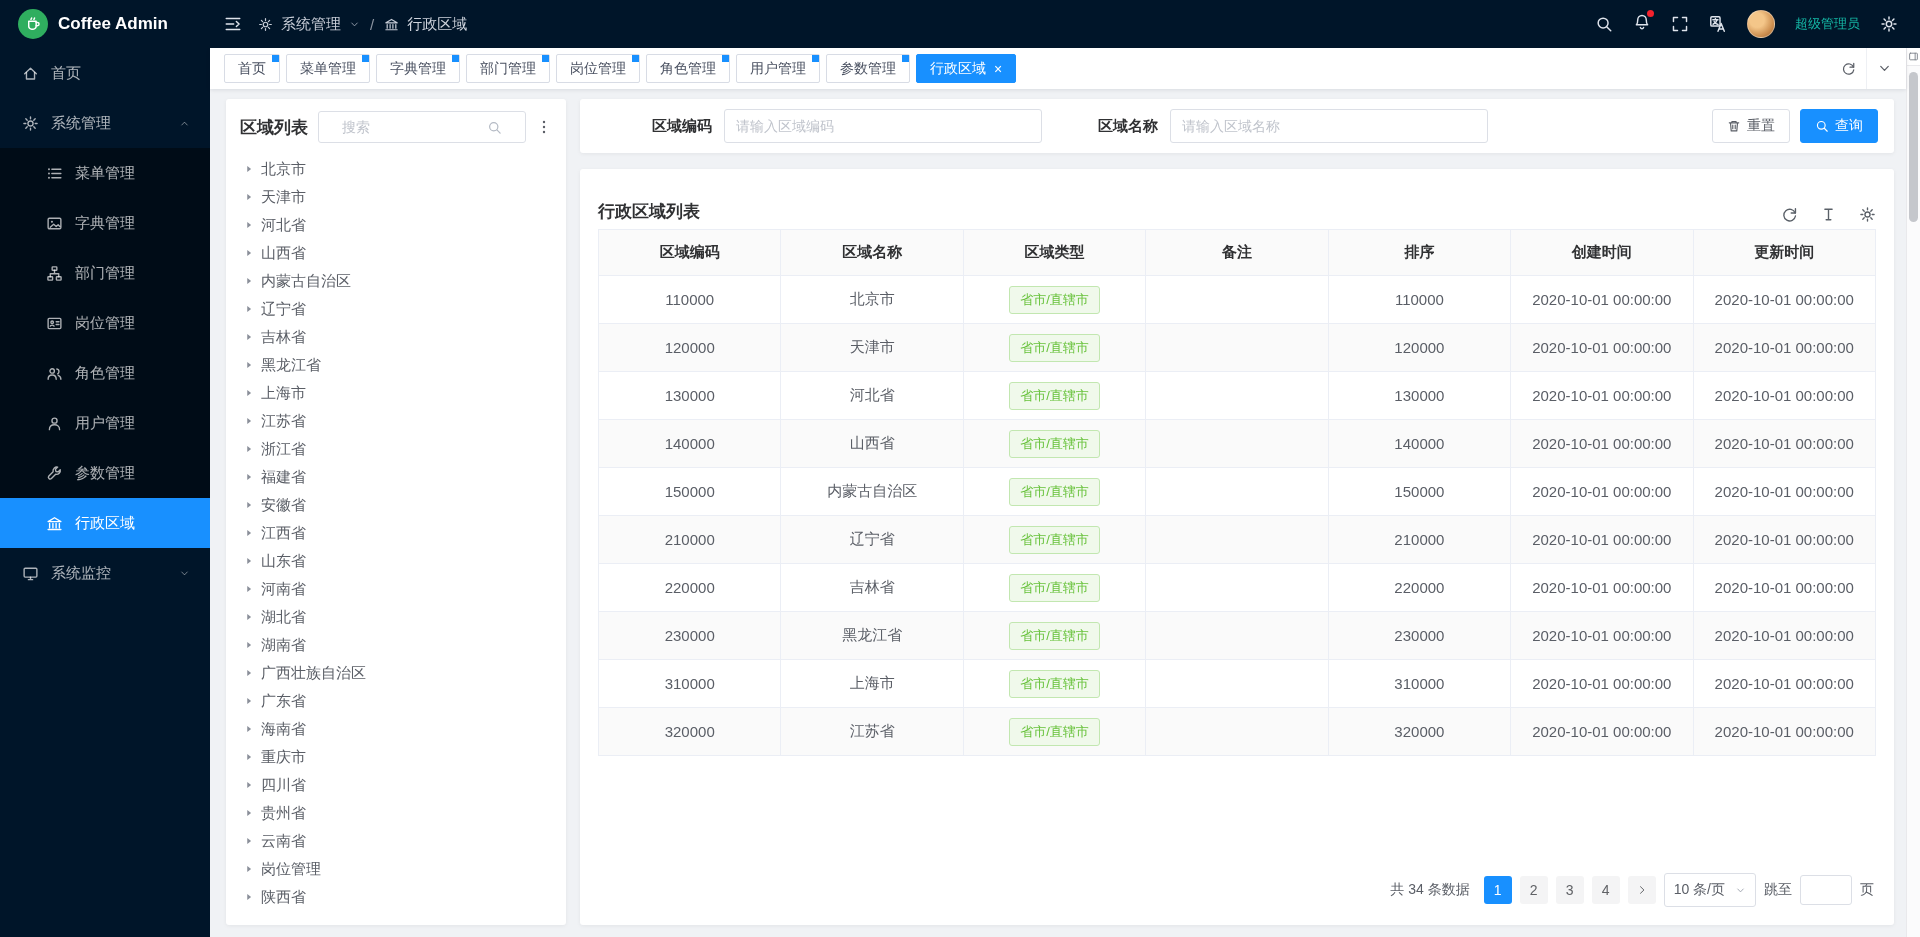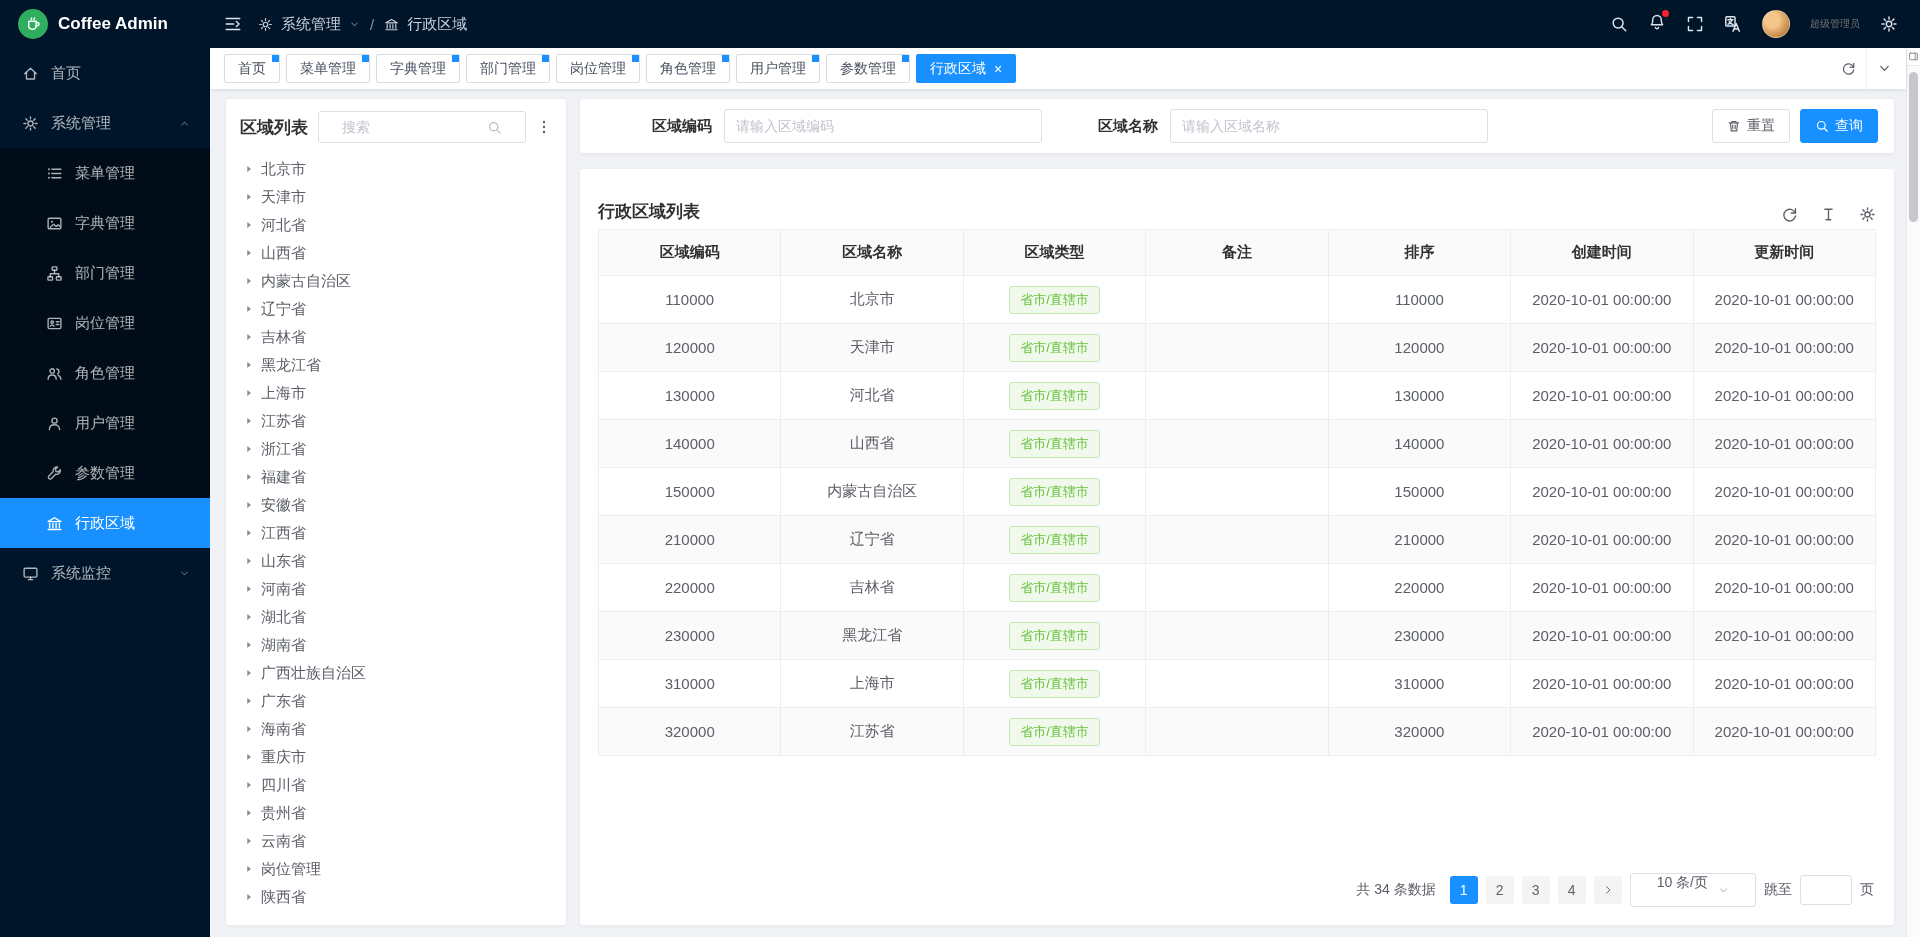--- a/index.html
+++ b/index.html
@@ -18,21 +18,21 @@
   .breadcrumb{display:flex;align-items:center;gap:8px;font-size:15px;color:#c6ccd6}
   .bc-ic{font-size:15px}
   .bc-caret{font-size:11px;color:#9aa3b0}
   .bc-sep{color:#8d96a3;margin:0 2px}
   .bc-current{color:#cdd3dc}
   .tb-right{margin-left:auto;display:flex;align-items:center;gap:20px;padding-right:22px}
   .bell-wrap{position:relative}
   .bell-dot{position:absolute;top:-3px;right:-3px;width:7px;height:7px;border-radius:50%;background:#f5222d}
   .avatar{width:28px;height:28px;border-radius:50%;flex:none;cursor:pointer;
     background:radial-gradient(circle at 35% 35%,#f4c689 0 30%,#c98a4b 70%,#8a5a2b 100%);border:1px solid rgba(255,255,255,.35)}
-  .username{font-size:10px;color:#737373;cursor:pointer}
+  .username{font-size:13px;color:#14b8a6;cursor:pointer}
 
   
   .body-row{display:flex;width:1906px;height:889px}
   .sidebar{width:210px;flex:none;background:#001529;overflow:hidden}
   .menu-item{display:flex;align-items:center;gap:12px;height:50px;padding:0 20px 0 22px;
     color:rgba(255,255,255,.68);font-size:15px;cursor:pointer;white-space:nowrap}
   .mi-icon{font-size:17px}
   .mi-caret{margin-left:auto;font-size:11px;color:rgba(255,255,255,.5)}
   .submenu{background:#000c17}
   .menu-item.sub{padding-left:46px}
@@ -100,22 +100,22 @@
 
   .pagination{margin-top:auto;display:flex;align-items:center;justify-content:flex-end;gap:8px;
     padding:12px 2px 6px;font-size:14px;color:#5a5e66;flex:none}
   .pg-total{margin-right:6px}
   .page-buttons{display:flex;gap:8px}
   .page-btn{min-width:28px;height:28px;display:inline-flex;align-items:center;justify-content:center;
     border:none;border-radius:3px;background:#f4f4f5;color:#606266;font-size:14px;cursor:pointer;
     font-family:"Liberation Sans","DejaVu Sans",sans-serif}
   .page-btn.active{background:#1890ff;color:#fff}
   .page-btn .ic{font-size:12px}
-  .size-select{height:34px;border:1px solid #dcdfe6;border-radius:3px;display:flex;
-    gap:10px;padding:0 26px;background:#fff;cursor:pointer;white-space:nowrap}
+  .size-select{height:34px;border:1px solid #dcdfe6;border-radius:3px;display:flex;align-items:center;
+    gap:10px;padding:0 9px;background:#fff;cursor:pointer;white-space:nowrap}
   .size-select .ic{font-size:11px;color:#9aa0ab}
   .jump-input{width:52px;height:30px;border:1px solid #dcdfe6;border-radius:3px;text-align:center;outline:none}
 
   
   .page-scrollbar{position:fixed;top:48px;right:0;bottom:0;width:14px;background:#fbfbfc;border-left:1px solid #e9e9ec}
   .sb-top{height:18px;display:flex;align-items:center;justify-content:center;font-size:11px;color:#7a8089;
     border-bottom:1px solid #e9e9ec;background:#fff;cursor:pointer}
   .page-scrollbar .thumb{position:absolute;top:24px;left:2px;width:9px;height:150px;border-radius:5px;background:#c5c7cc;cursor:pointer}
 </style>
 </head>

